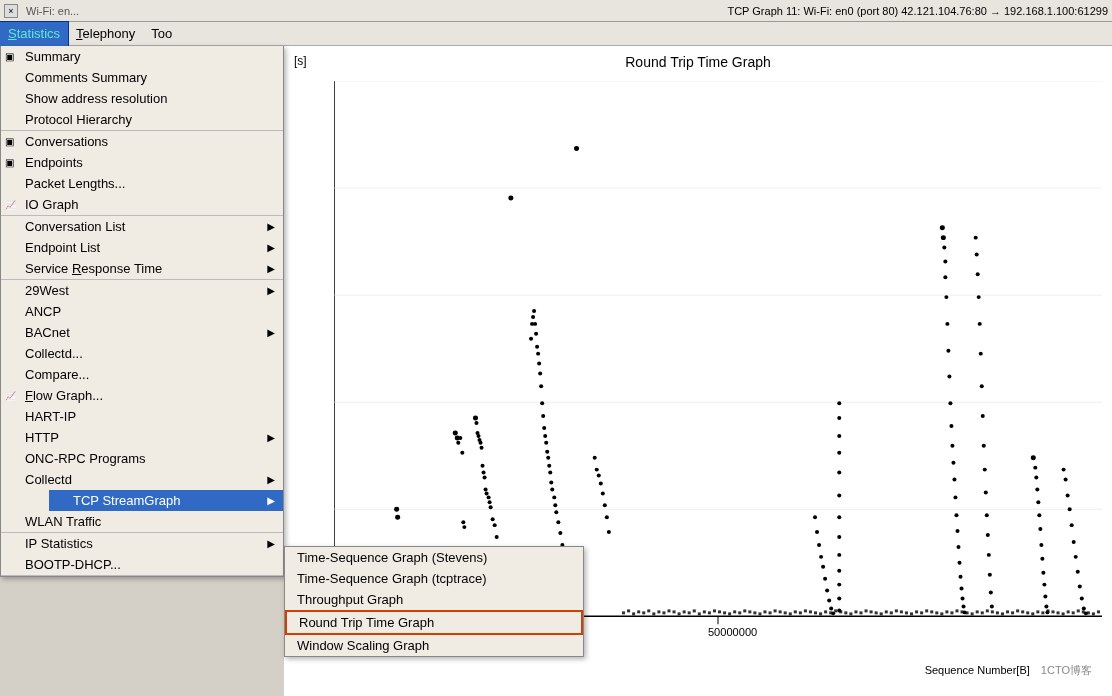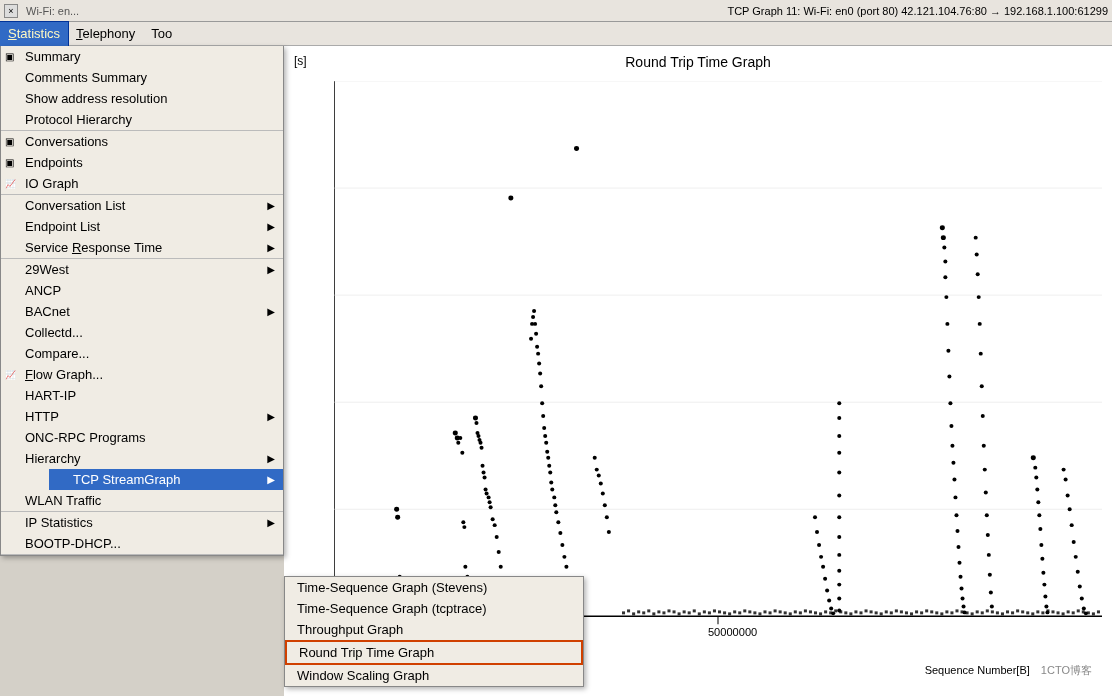--- a/index.html
+++ b/index.html
@@ -49,21 +49,21 @@
     .menu-item {
       padding: 2px 8px;
       cursor: pointer;
       font-size: 13px;
       height: 24px;
       display: flex;
       align-items: center;
     }
     .menu-item.active {
       background: #316ac5;
-      color: #fef9c3;
+      color: #5eead4;
       outline: 1px solid #003399;
     }
 
     
     .main-content {
       display: flex;
       height: calc(696px - 22px - 24px);
       position: relative;
     }
 
@@ -222,20 +222,23 @@
     <div class="menu-section">
       <div class="menu-row">
         <span class="row-icon">▣</span>
         <span>Conversations</span>
       </div>
       <div class="menu-row">
         <span class="row-icon">▣</span>
         <span>Endpoints</span>
       </div>
       <div class="menu-row">
+        <span>Packet Lengths...</span>
+      </div>
+      <div class="menu-row">
         <span class="row-icon" style="font-size:9px;">📈</span>
         <span>IO Graph</span>
       </div>
     </div>
 
     <div class="menu-section">
       <div class="menu-row">
         <span>Conversation List</span>
         <span class="arrow">▶</span>
       </div>
@@ -275,21 +278,21 @@
         <span>HART-IP</span>
       </div>
       <div class="menu-row">
         <span>HTTP</span>
         <span class="arrow">▶</span>
       </div>
       <div class="menu-row">
         <span>ONC-RPC Programs</span>
       </div>
       <div class="menu-row">
-        <span>Hierarchy</span>
+        <span>Collectd</span>
         <span class="arrow">▶</span>
       </div>
       <div class="menu-row highlighted">
         <span>TCP StreamGraph</span>
         <span class="arrow">▶</span>
       </div>
       <div class="menu-row">
         <span>WLAN Traffic</span>
       </div>
     </div>
@@ -298,21 +301,21 @@
       <div class="menu-row">
         <span>IP Statistics</span>
         <span class="arrow">▶</span>
       </div>
       <div class="menu-row">
         <span>BOOTP-DHCP...</span>
       </div>
     </div>
   </div>
 
-  <div class="submenu" style="top: 530px; left: 284px;">
+  <div class="submenu" style="top: 500px; left: 284px;">
     <div class="submenu-row">
       <span>Time-Sequence Graph (Stevens)</span>
     </div>
     <div class="submenu-row">
       <span>Time-Sequence Graph (tcptrace)</span>
     </div>
     <div class="submenu-row">
       <span>Throughput Graph</span>
     </div>
     <div class="submenu-row selected-outline">

